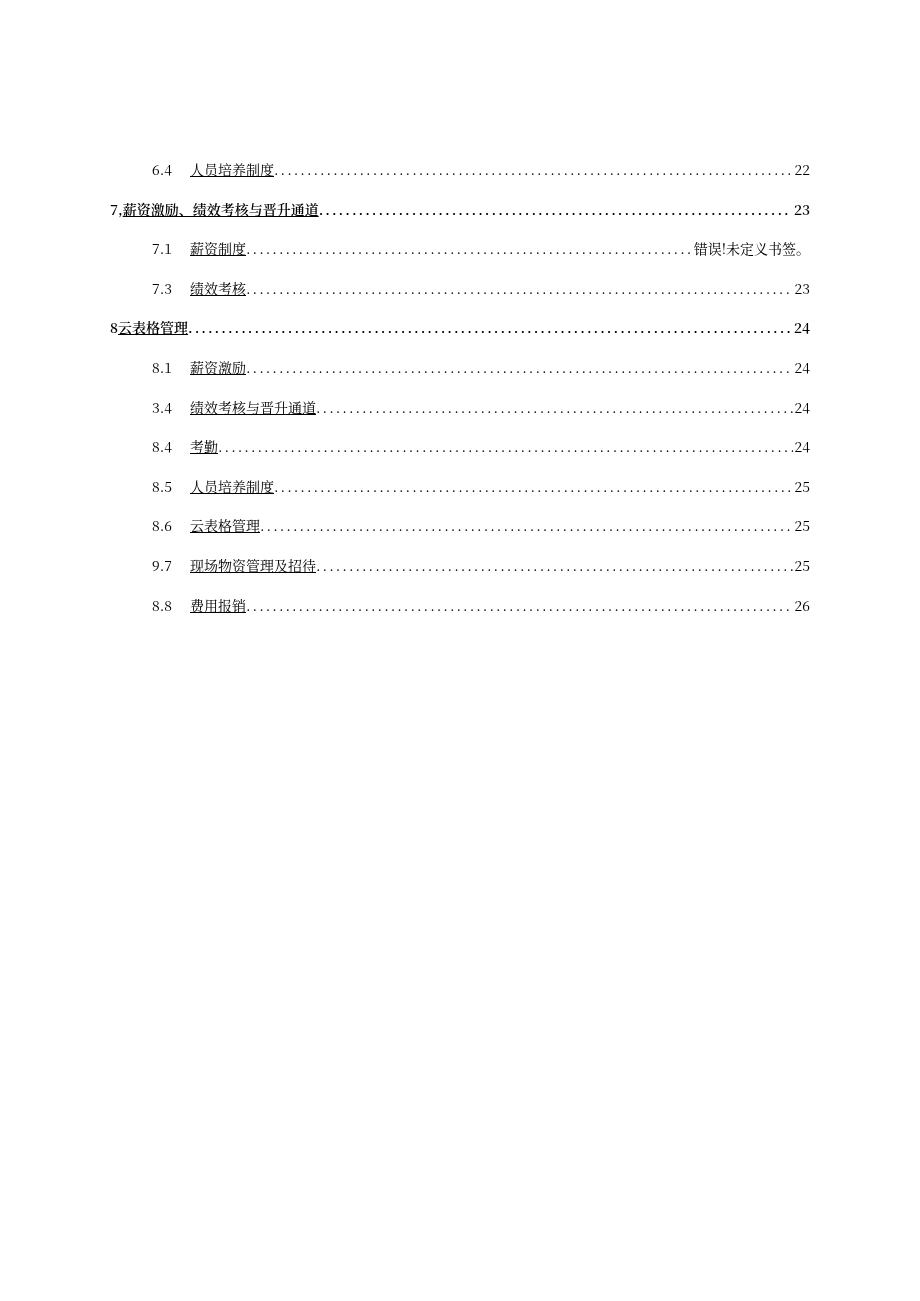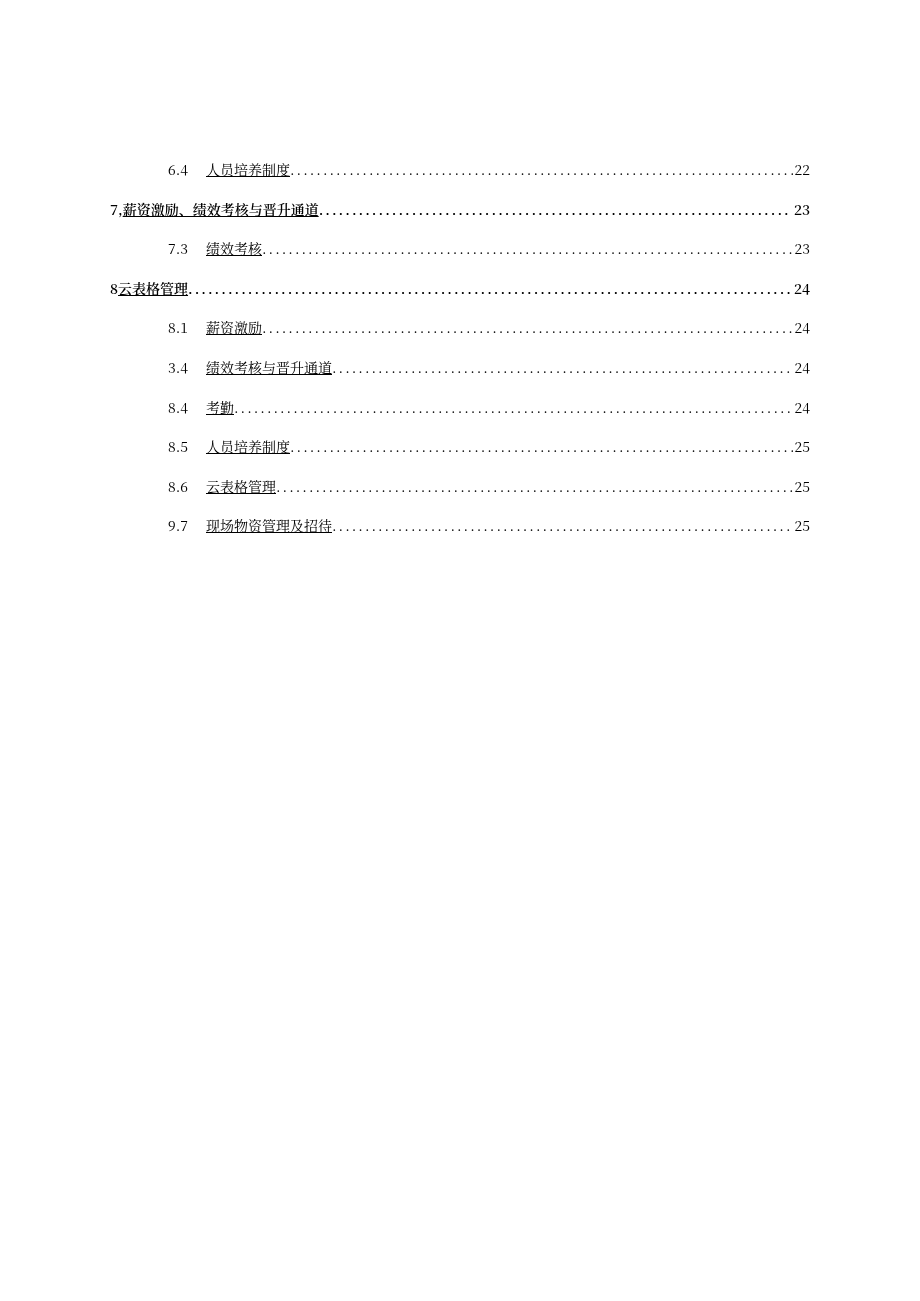--- a/index.html
+++ b/index.html
@@ -17,21 +17,21 @@
     }
     .entry {
       display:flex;
       align-items:baseline;
       font-size:14px;
       line-height:1.4;
       margin-bottom:20px;
       white-space:nowrap;
     }
     .entry.lv1 { font-weight:600; margin-left:0; }
-    .entry.lv2 { font-weight:400; margin-left:58px; }
+    .entry.lv2 { font-weight:400; margin-left:42px; }
     .entry .num { flex:0 0 auto; }
     .entry.lv2 .num { min-width:38px; }
     .entry .title { flex:0 0 auto;text-decoration:underline; }
     .entry .dots {
       flex:1 1 auto;
       overflow:hidden;
       letter-spacing:2px;
       color:#000;
     }
     .entry .dots::after {
@@ -49,20 +49,26 @@
     <span class="num">6.4</span>
     <span class="title">人员培养制度</span>
     <span class="dots"></span>
     <span class="page-ref">22</span>
   </div>
   <div class="entry lv1">
     <span class="num">7,</span>
     <span class="title">薪资激励、绩效考核与晋升通道</span>
     <span class="dots"></span>
     <span class="page-ref">23</span>
+  </div>
+  <div class="entry lv2">
+    <span class="num">7.1</span>
+    <span class="title">薪资制度</span>
+    <span class="dots"></span>
+    <span class="page-ref">错误!未定义书签。</span>
   </div>
   <div class="entry lv2">
     <span class="num">7.3</span>
     <span class="title">绩效考核</span>
     <span class="dots"></span>
     <span class="page-ref">23</span>
   </div>
   <div class="entry lv1">
     <span class="num">8</span>
     <span class="title">云表格管理</span>
@@ -98,13 +104,19 @@
     <span class="title">云表格管理</span>
     <span class="dots"></span>
     <span class="page-ref">25</span>
   </div>
   <div class="entry lv2">
     <span class="num">9.7</span>
     <span class="title">现场物资管理及招待</span>
     <span class="dots"></span>
     <span class="page-ref">25</span>
   </div>
+  <div class="entry lv2">
+    <span class="num">8.8</span>
+    <span class="title">费用报销</span>
+    <span class="dots"></span>
+    <span class="page-ref">26</span>
+  </div>
 </div>
 
 </body></html>

